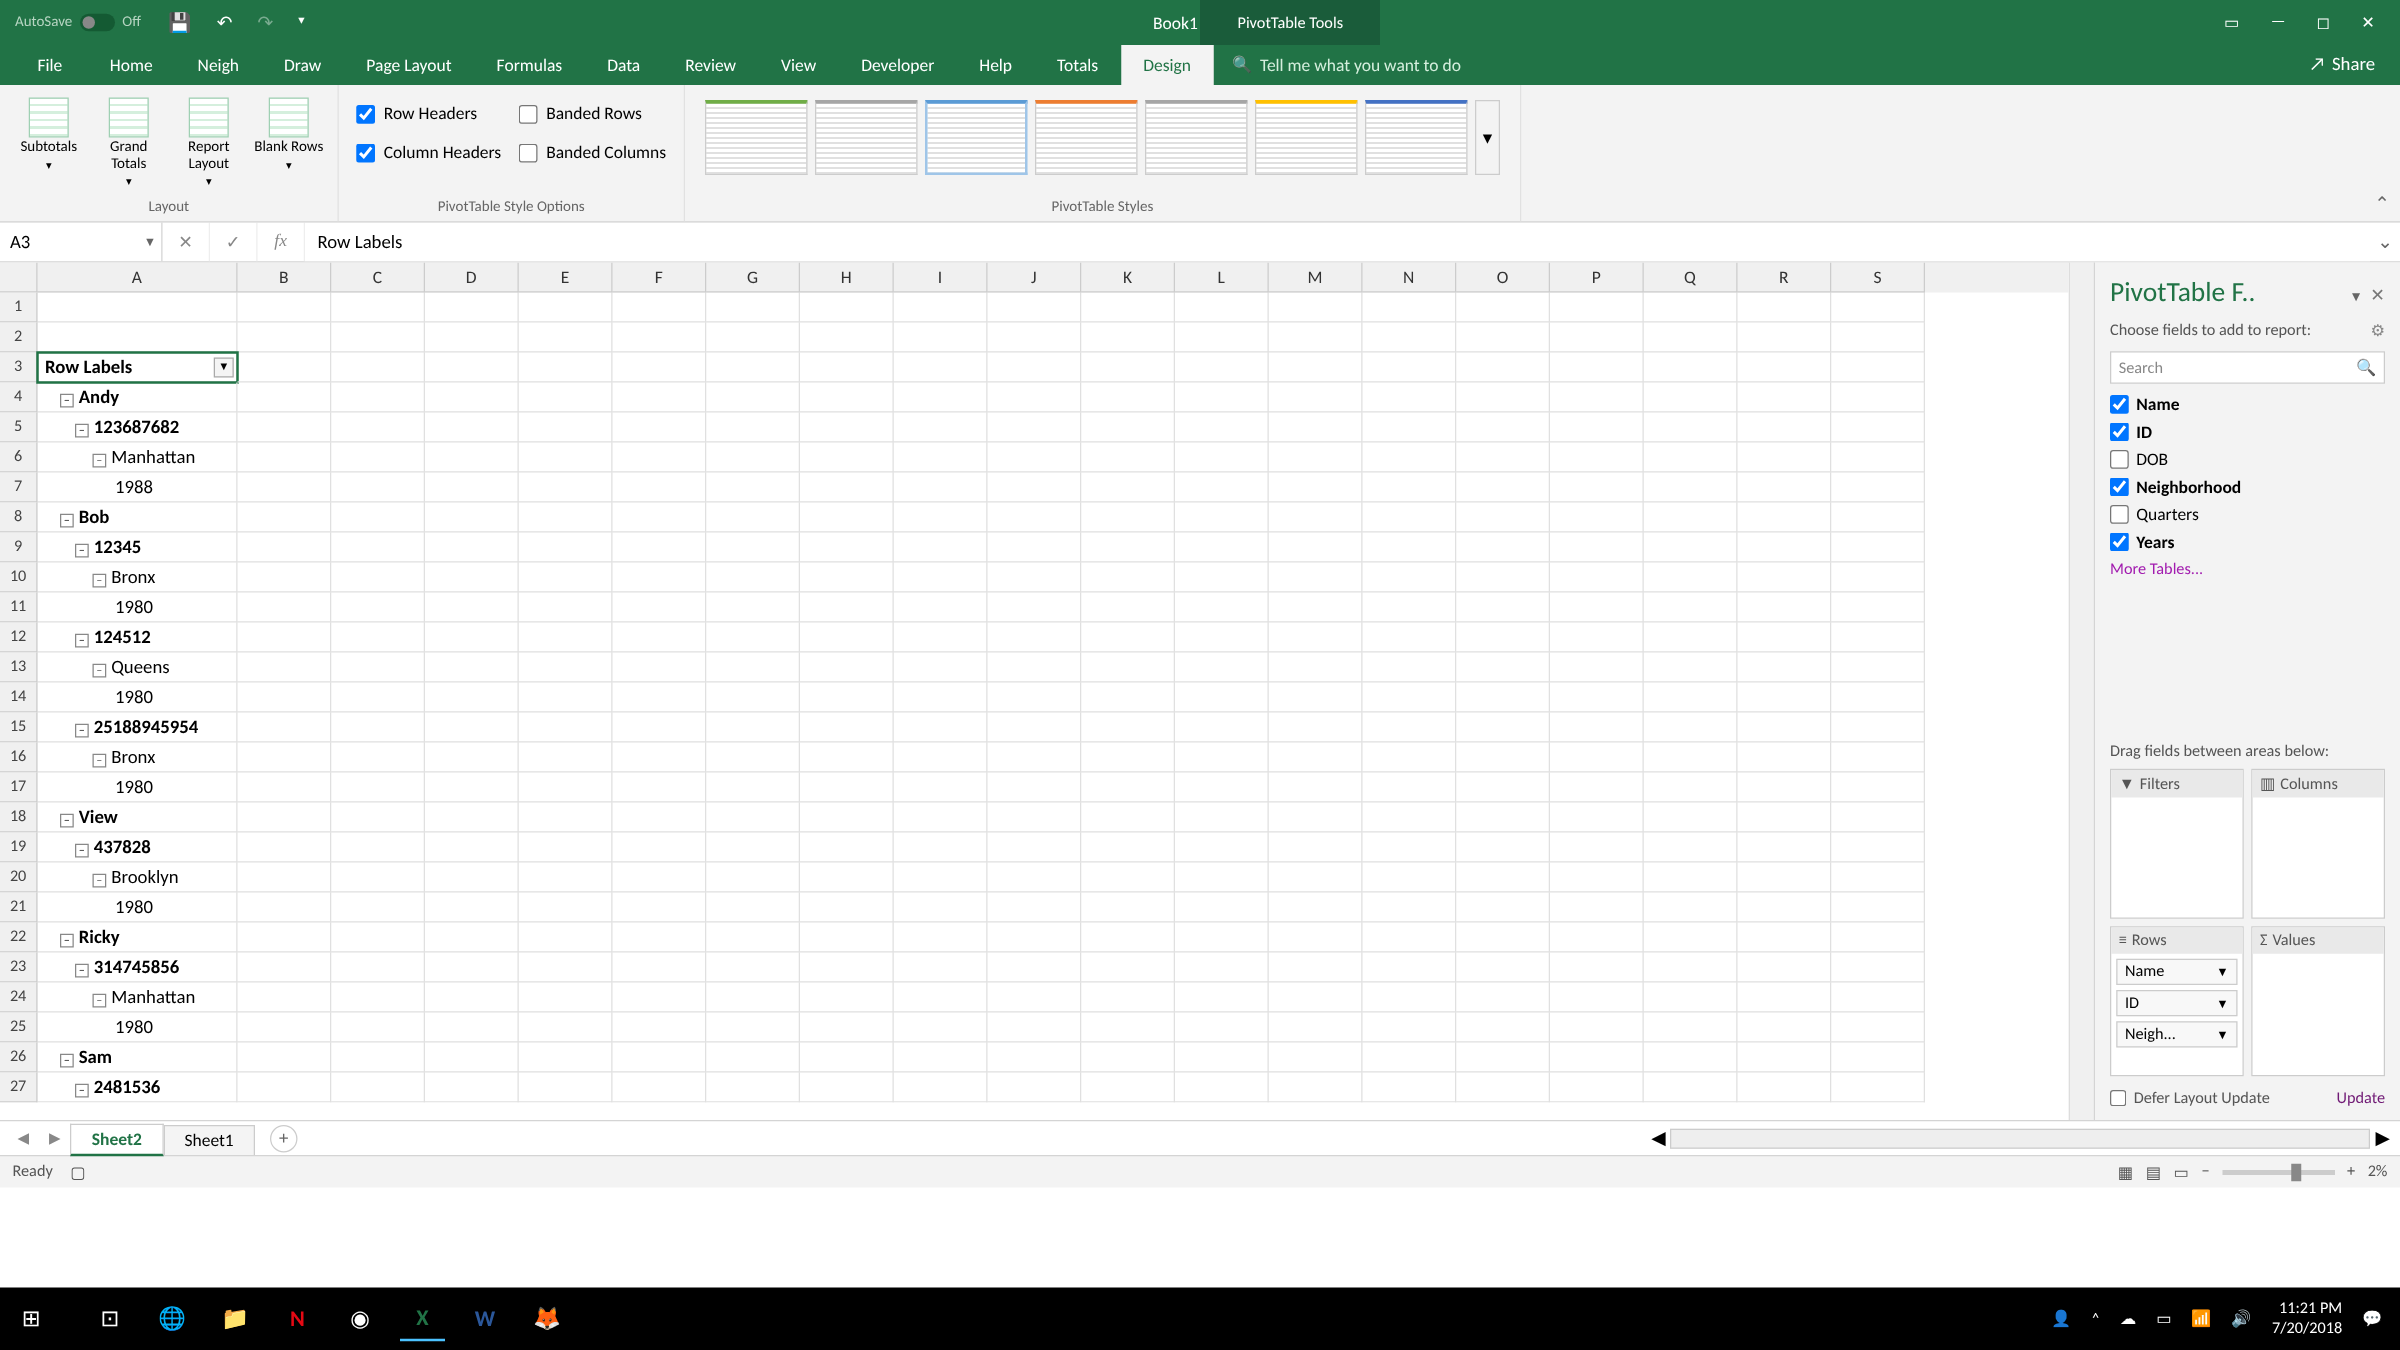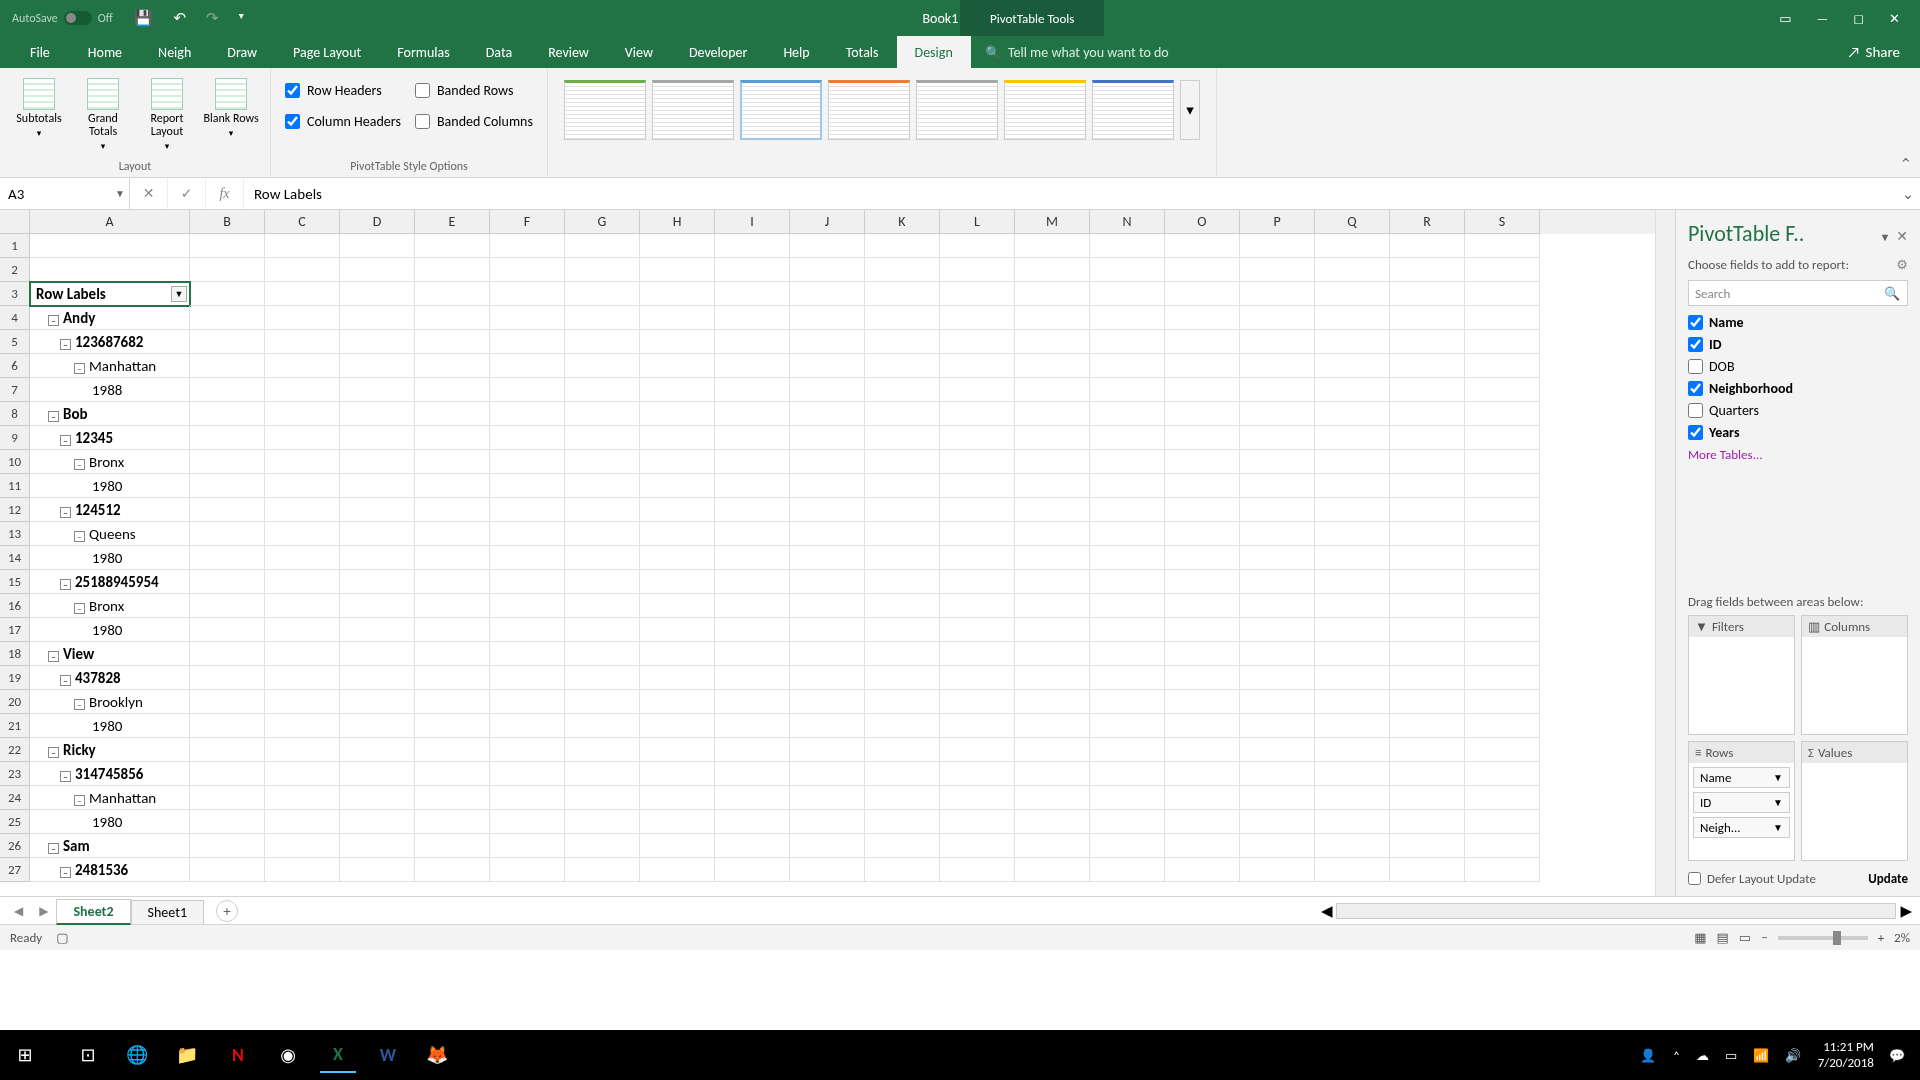--- a/index.html
+++ b/index.html
@@ -28,21 +28,21 @@
 
 
 .ribbon { height: 110px; background:#f3f3f3; border-bottom:1px solid #d4d4d4; display:flex; position:relative;}
 .group { border-right:1px solid #e1e1e1; display:flex; flex-direction:column; padding: 6px 10px 2px;}
 .group-label { text-align:center; font-size:12px; color:#666; margin-top:auto; padding-bottom:2px;}
 .group .body { display:flex; gap:6px; flex:1; align-items:flex-start;}
 .bigbtn { width:58px; display:flex; flex-direction:column; align-items:center; gap:2px; cursor:pointer; padding-top:4px;}
 .bigbtn .icn { width:32px; height:32px; border:1px solid #9fd0b3; background:repeating-linear-gradient(#fff,#fff 4px,#d5efdd 4px,#d5efdd 6px);}
 .bigbtn .lbl { font-size:12px; text-align:center; line-height:1.1;}
 .chk-col { display:flex; flex-direction:column; gap:14px; padding:8px 4px;}
-.chk-item { display:flex; align-items:center; gap:7px; font-size:14px; cursor:pointer;}
+.chk-item { display:flex; align-items:flex-end; gap:7px; font-size:14px; cursor:pointer;}
 .chk-item input { width:15px; height:15px;}
 .style-gallery { display:flex; gap:8px; padding:6px; align-items:flex-start;}
 .style-thumb { width:82px; height:60px; border:1px solid #ccc; cursor:pointer; background:
   repeating-linear-gradient(#fff 0 3px,#e0e0e0 3px 4px),
   linear-gradient(90deg, transparent 0 100%);}
 .style-thumb.sel { border:2px solid #9fc5e8; background-color:#eaf3fb;}
 .style-thumb.green { border-top:3px solid #70ad47;}
 .style-thumb.gray { border-top:3px solid #a6a6a6;}
 .style-thumb.blue { border-top:3px solid #5b9bd5;}
 .style-thumb.orange { border-top:3px solid #ed7d31;}
@@ -93,21 +93,21 @@
 .panel .field { display:flex; align-items:center; gap:6px; font-size:14px;}
 .panel .field input { width:15px; height:15px;}
 .panel .field.bold { font-weight:bold;}
 .panel .more { color:#a21caf; margin-top:6px; cursor:pointer;}
 .panel .areas-label { margin-top:auto; color:#555; padding-top:14px;}
 .panel .areas { display:grid; grid-template-columns:1fr 1fr; grid-template-rows:120px 120px; gap:6px; margin-top:6px;}
 .panel .area { background:#fff; border:1px solid #ccc; display:flex; flex-direction:column;}
 .panel .area .ah { background:#e9e9e9; padding:3px 6px; font-size:13px; color:#555; display:flex; align-items:center; gap:4px;}
 .panel .area .chip { margin:4px; border:1px solid #ccc; background:#f8f8f8; padding:2px 6px; font-size:13px; display:flex; justify-content:space-between; align-items:center;}
 .panel .defer { display:flex; align-items:center; gap:6px; padding:10px 0; font-size:13px; color:#555;}
-.panel .update { margin-left:auto; color:#000000;font-weight:bold;}
+.panel .update { margin-left:auto; color:#701a75;}
 
 
 .sheettabs { height:28px; background:#fff; border-top:1px solid #d4d4d4; display:flex; align-items:center; padding:0 6px; position:relative;}
 .sheettabs .nav { color:#888; padding:0 8px; font-size:12px;}
 .sheettabs .stab { padding:3px 16px; border:1px solid #ccc; border-bottom:none; font-size:14px; cursor:pointer; background:#f4f4f4; position:relative; top:1px;}
 .sheettabs .stab.active { background:#fff; color:#217346; font-weight:bold; border-bottom:2px solid #217346;}
 .sheettabs .add { width:22px; height:22px; border:1px solid #ccc; border-radius:50%; margin-left:12px; text-align:center; line-height:20px; color:#666; cursor:pointer;}
 .sheettabs .hscroll { position:absolute; right:8px; display:flex; gap:4px; align-items:center;}
 
 
@@ -229,20 +229,21 @@
     <div class="body style-gallery">
       <div class="style-thumb green"></div>
       <div class="style-thumb gray"></div>
       <div class="style-thumb blue sel"></div>
       <div class="style-thumb orange"></div>
       <div class="style-thumb gray"></div>
       <div class="style-thumb gold"></div>
       <div class="style-thumb dblue"></div>
       <div class="gallery-more">▾</div>
     </div>
+    <div class="group-label">PivotTable Styles</div>
   </div>
   <span class="ribbon-collapse">⌃</span>
 </div>
 
 <div class="fbar">
   <div class="namebox">
       <span>A3</span>
       <span class="dd">▼</span>
     </div>
   <div class="fico">✕</div>

